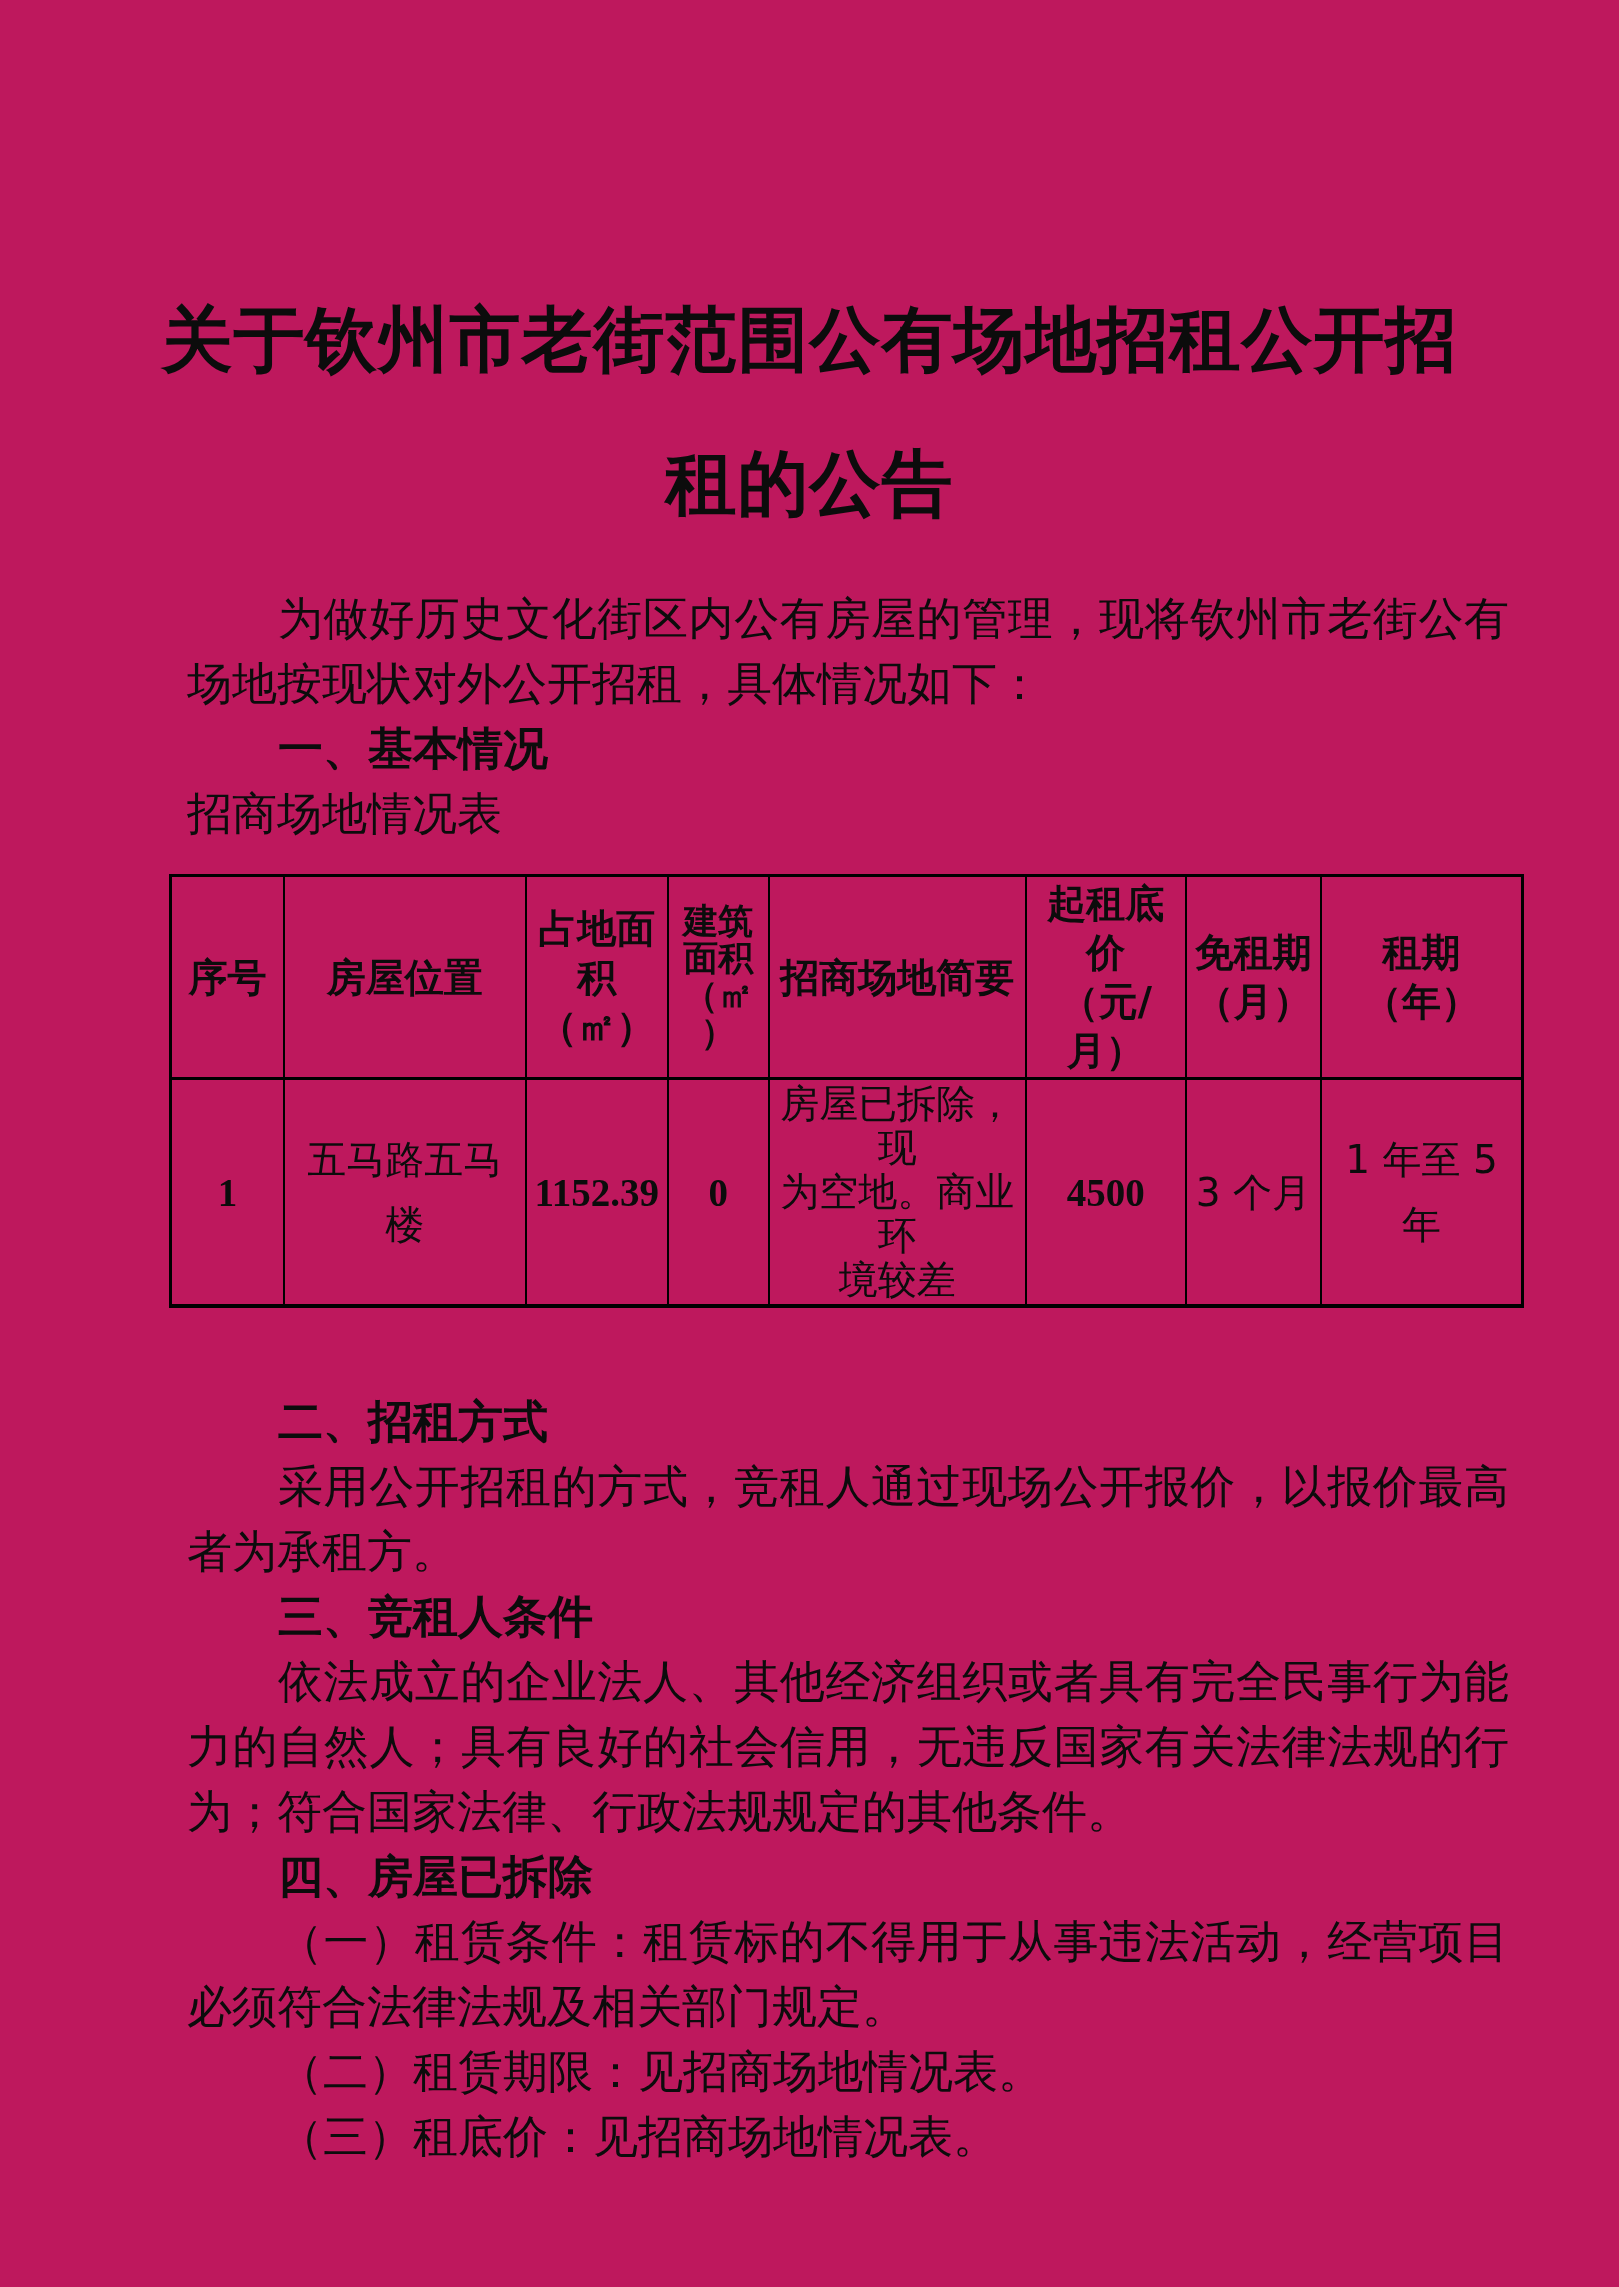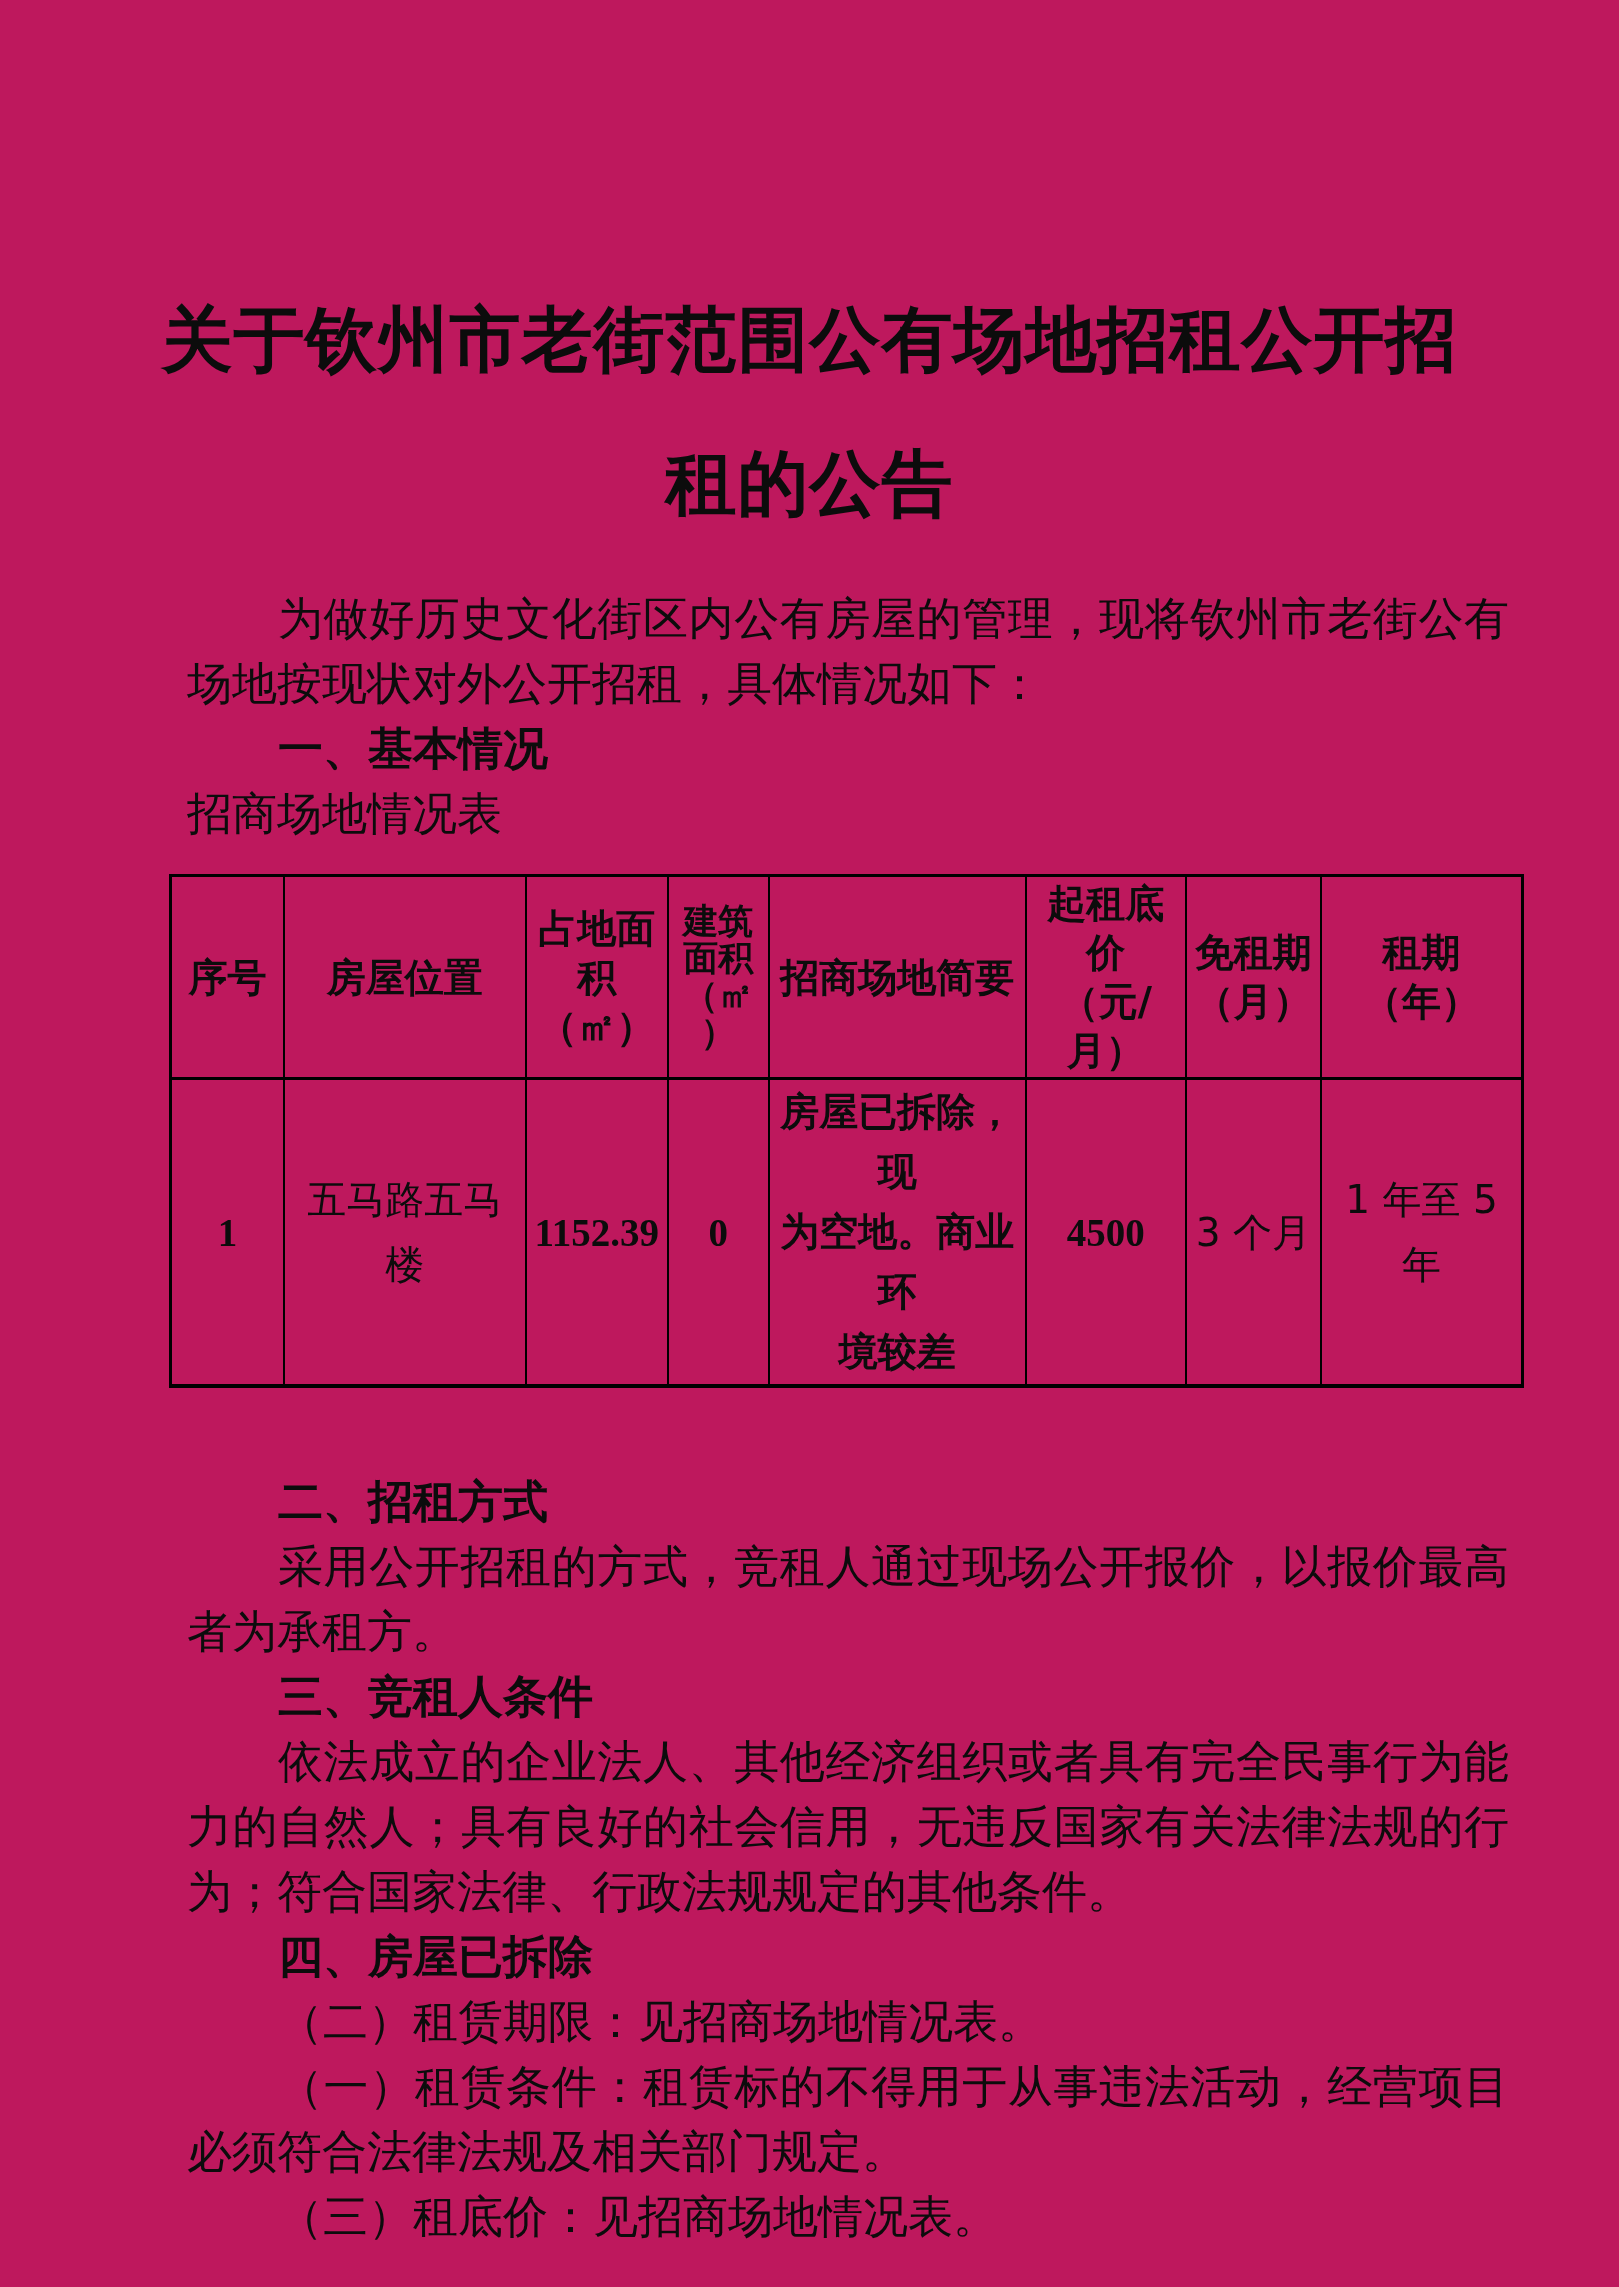--- a/index.html
+++ b/index.html
@@ -74,23 +74,22 @@
   }
   .site-table tr.data-row { height:136px; }
   .site-table tr.data-row td { font-size:39px; }
   .site-table td.num {
     font-family:"Liberation Serif", serif;
     font-weight:bold;
     font-size:41px;
   }
   .site-table td.desc {
     font-size:37px;
-    line-height:60px;
+    line-height:44px;
     white-space:pre-line;
-    font-weight:bold;
   }
   .site-table tr.total-row { height:66px; }
   .site-table tr.total-row td { font-size:39px; }
   .site-table tr.total-row td.total-label { font-weight:bold; }
 </style>
 </head>
 <body>
 
 <div class="page">
 
@@ -147,19 +146,19 @@
       </tbody>
     </table>
 
     <p class="heading after-table">二、招租方式</p>
     <p class="para">采用公开招租的方式，竞租人通过现场公开报价，以报价最高者为承租方。</p>
 
     <p class="heading">三、竞租人条件</p>
     <p class="para">依法成立的企业法人、其他经济组织或者具有完全民事行为能力的自然人；具有良好的社会信用，无违反国家有关法律法规的行为；符合国家法律、行政法规规定的其他条件。</p>
 
     <p class="heading">四、房屋已拆除</p>
+    <p class="para">（一）租赁条件：租赁标的不得用于从事违法活动，经营项目必须符合法律法规及相关部门规定。</p>
     <p class="para">（二）租赁期限：见招商场地情况表。</p>
-    <p class="para">（一）租赁条件：租赁标的不得用于从事违法活动，经营项目必须符合法律法规及相关部门规定。</p>
     <p class="para">（三）租底价：见招商场地情况表。</p>
 
   </div>
 </div>
 
 
 </body></html>

